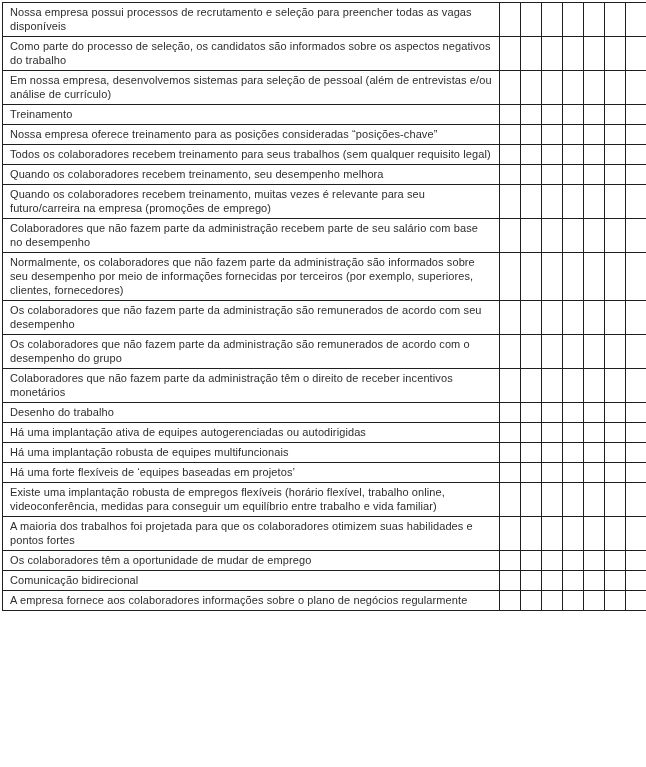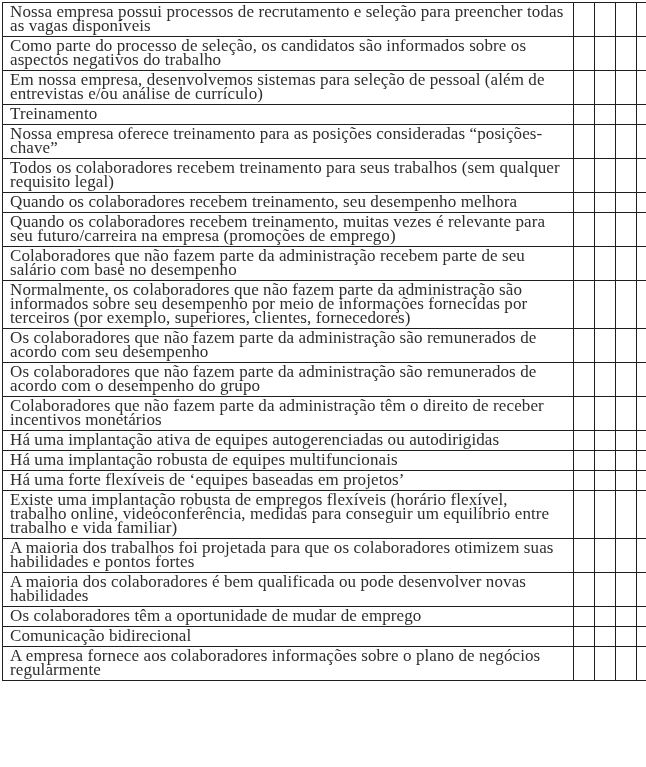--- a/index.html
+++ b/index.html
@@ -21,23 +21,23 @@
     table-layout:fixed;
     width:644px;
     margin:2px 0 0 2px;
   }
   table.survey td{
     border:1px solid var(--border-color);
     vertical-align:top;
     background:var(--bg-color);
   }
   td.stmt{
-    width:571px;
-    font-family:Liberation Serif, serif;
-    font-size:17px;
+    width:497px;
+    font-family:Liberation Sans, sans-serif;
+    font-size:11px;
     line-height:14px;
     color:var(--text-color);
     padding:2px 7px 3px 7px;
     letter-spacing:0.1px;
   }
   td.rate{
     width:21px;
   }
 </style>
 </head>
@@ -170,20 +170,30 @@
           <td class="stmt">Colaboradores que não fazem parte da administração têm o direito de receber incentivos monetários</td>
           <td class="rate"></td>
           <td class="rate"></td>
           <td class="rate"></td>
           <td class="rate"></td>
           <td class="rate"></td>
           <td class="rate"></td>
           <td class="rate"></td>
         </tr>
         <tr>
+          <td class="stmt">Desenho do trabalho</td>
+          <td class="rate"></td>
+          <td class="rate"></td>
+          <td class="rate"></td>
+          <td class="rate"></td>
+          <td class="rate"></td>
+          <td class="rate"></td>
+          <td class="rate"></td>
+        </tr>
+        <tr>
           <td class="stmt">Há uma implantação ativa de equipes autogerenciadas ou autodirigidas</td>
           <td class="rate"></td>
           <td class="rate"></td>
           <td class="rate"></td>
           <td class="rate"></td>
           <td class="rate"></td>
           <td class="rate"></td>
           <td class="rate"></td>
         </tr>
         <tr>
@@ -211,30 +221,20 @@
           <td class="rate"></td>
           <td class="rate"></td>
           <td class="rate"></td>
           <td class="rate"></td>
           <td class="rate"></td>
           <td class="rate"></td>
           <td class="rate"></td>
         </tr>
         <tr>
           <td class="stmt">A maioria dos trabalhos foi projetada para que os colaboradores otimizem suas habilidades e pontos fortes</td>
-          <td class="rate"></td>
-          <td class="rate"></td>
-          <td class="rate"></td>
-          <td class="rate"></td>
-          <td class="rate"></td>
-          <td class="rate"></td>
-          <td class="rate"></td>
-        </tr>
-        <tr>
-          <td class="stmt">A maioria dos colaboradores é bem qualificada ou pode desenvolver novas habilidades</td>
           <td class="rate"></td>
           <td class="rate"></td>
           <td class="rate"></td>
           <td class="rate"></td>
           <td class="rate"></td>
           <td class="rate"></td>
           <td class="rate"></td>
         </tr>
         <tr>
           <td class="stmt">Os colaboradores têm a oportunidade de mudar de emprego</td>

